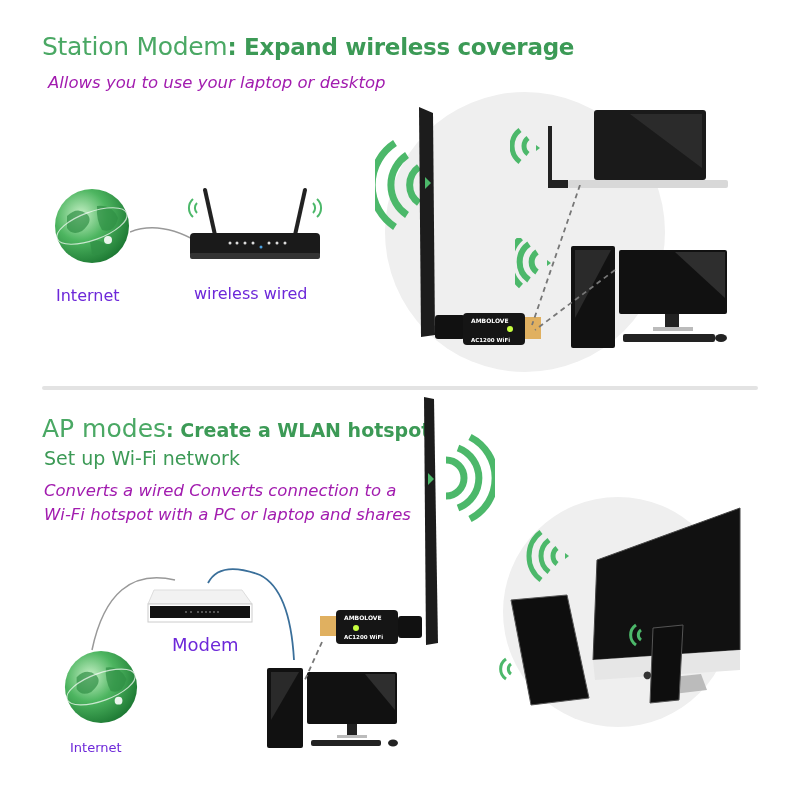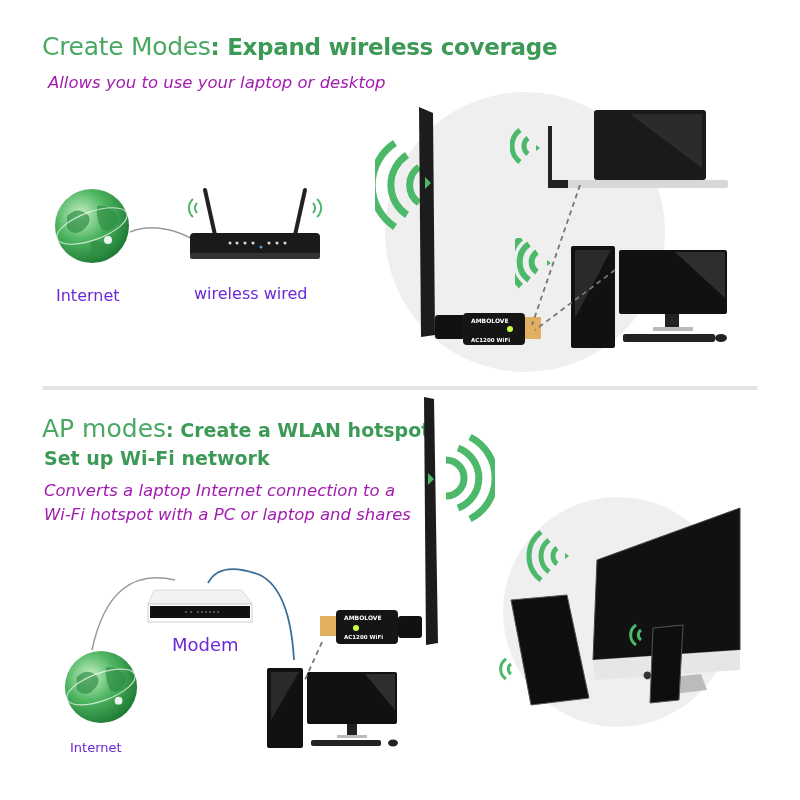--- a/index.html
+++ b/index.html
@@ -8,32 +8,32 @@
   .h-light{font-weight:300;color:#3a9a55;}
   .h-bold{font-weight:bold;color:#3a9a55;}
   .title1{left:42px;top:32px;font-size:25px;letter-spacing:-0.3px;white-space:nowrap;}
   .title1 .h-light{font-family:"DejaVu Sans","Liberation Sans",sans-serif;font-weight:normal;color:#4aa864;}
   .title1 .h-bold{font-size:23px;color:#3c9a56;}
   .desc{font-style:italic;color:#a21caf;font-size:16.5px;line-height:21px;}
   .d1{left:48px;top:72px;width:360px;}
   .title2{left:42px;top:414px;font-size:25px;white-space:nowrap;}
   .title2 .h-light{font-weight:normal;color:#4aa864;margin-top:30px;}
   .title2 .h-bold{font-size:19px;color:#3c9a56;}
-  .sub2{left:44px;top:447px;font-size:19px;color:#3c9a56;font-weight:bold;}
+  .sub2{left:44px;top:447px;font-size:19px;color:#3c9a56;font-weight:normal;}
   .d2{left:44px;top:479px;width:380px;font-size:16.5px;line-height:24px;}
   .label{font-size:16px;color:#6d28d9;}
   .divider{left:42px;top:386px;width:716px;height:4px;background:#e3e3e3;border-radius:2px;}
   .circle-bg{border-radius:50%;background:#efefef;}
   svg{display:block;}
 </style>
 </head>
 <body>
 
 <div class="abs title1">
-  <span class="h-light">Create Modes</span><span class="h-bold">: </span><span class="h-bold">Expand wireless coverage</span>
+  <span class="h-light">Station Modem</span><span class="h-bold">: </span><span class="h-bold">Expand wireless coverage</span>
 </div>
 <div class="abs desc d1">
   <div>Allows you to use your laptop or desktop</div>
 </div>
 
 <div class="abs circle-bg" style="left:385px;top:92px;width:280px;height:280px;"></div>
 
 <svg class="abs" style="left:52px;top:186px" width="80" height="80" viewBox="0 0 80 80">
   <defs>
     <radialGradient id="g1" cx="35%" cy="35%" r="70%">
@@ -125,21 +125,21 @@
   <path d="M95 85 L15 145" stroke="#777" stroke-width="1.8" stroke-dasharray="5 4" fill="none"></path>
 </svg>
 
 <div class="abs divider"></div>
 
 <div class="abs title2">
   <span class="h-light">AP modes</span><span class="h-bold">: </span><span class="h-bold">Create a WLAN hotspot</span>
 </div>
 <div class="abs sub2">Set up Wi-Fi network</div>
 <div class="abs desc d2">
-  <div>Converts a laptop Internet connection to a</div>
+  <div>Converts a wired Converts connection to a</div>
   <div>Wi-Fi hotspot with a PC or laptop and shares</div>
 </div>
 
 <svg class="abs" style="left:420px;top:395px" width="75" height="255">
   <path d="M4 2 L14 4 L18 248 L6 250 Z" fill="#1c1c1c"></path>
   <polygon points="8,78 14,84 8,90" fill="#4cb86a"></polygon>
   <path d="M26 65 a18 18 0 0 1 0 36" fill="none" stroke="#4cb86a" stroke-width="7"></path>
   <path d="M38 53 a32 32 0 0 1 0 60" fill="none" stroke="#4cb86a" stroke-width="7"></path>
   <path d="M50 42 a46 46 0 0 1 0 82" fill="none" stroke="#4cb86a" stroke-width="7"></path>
 </svg>

